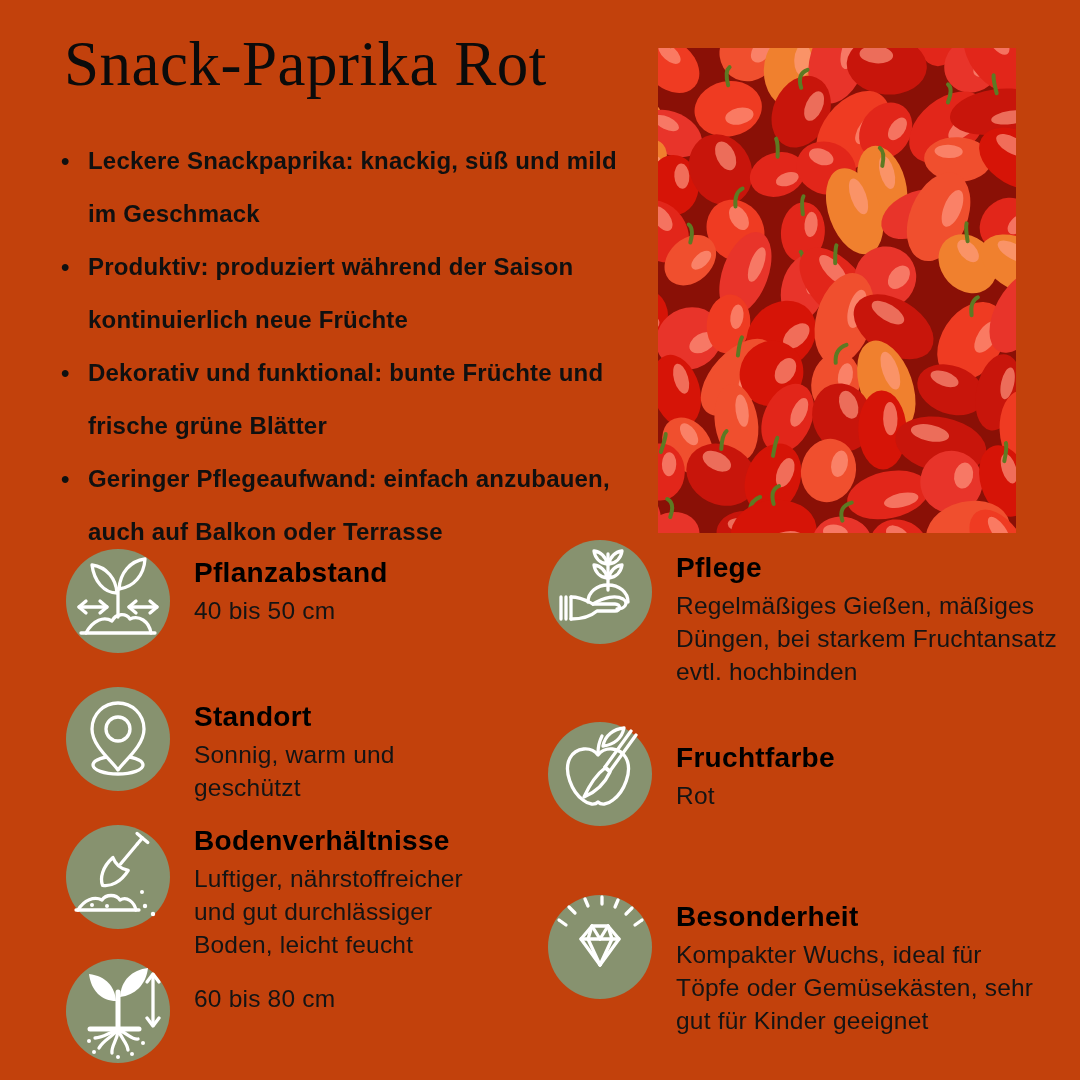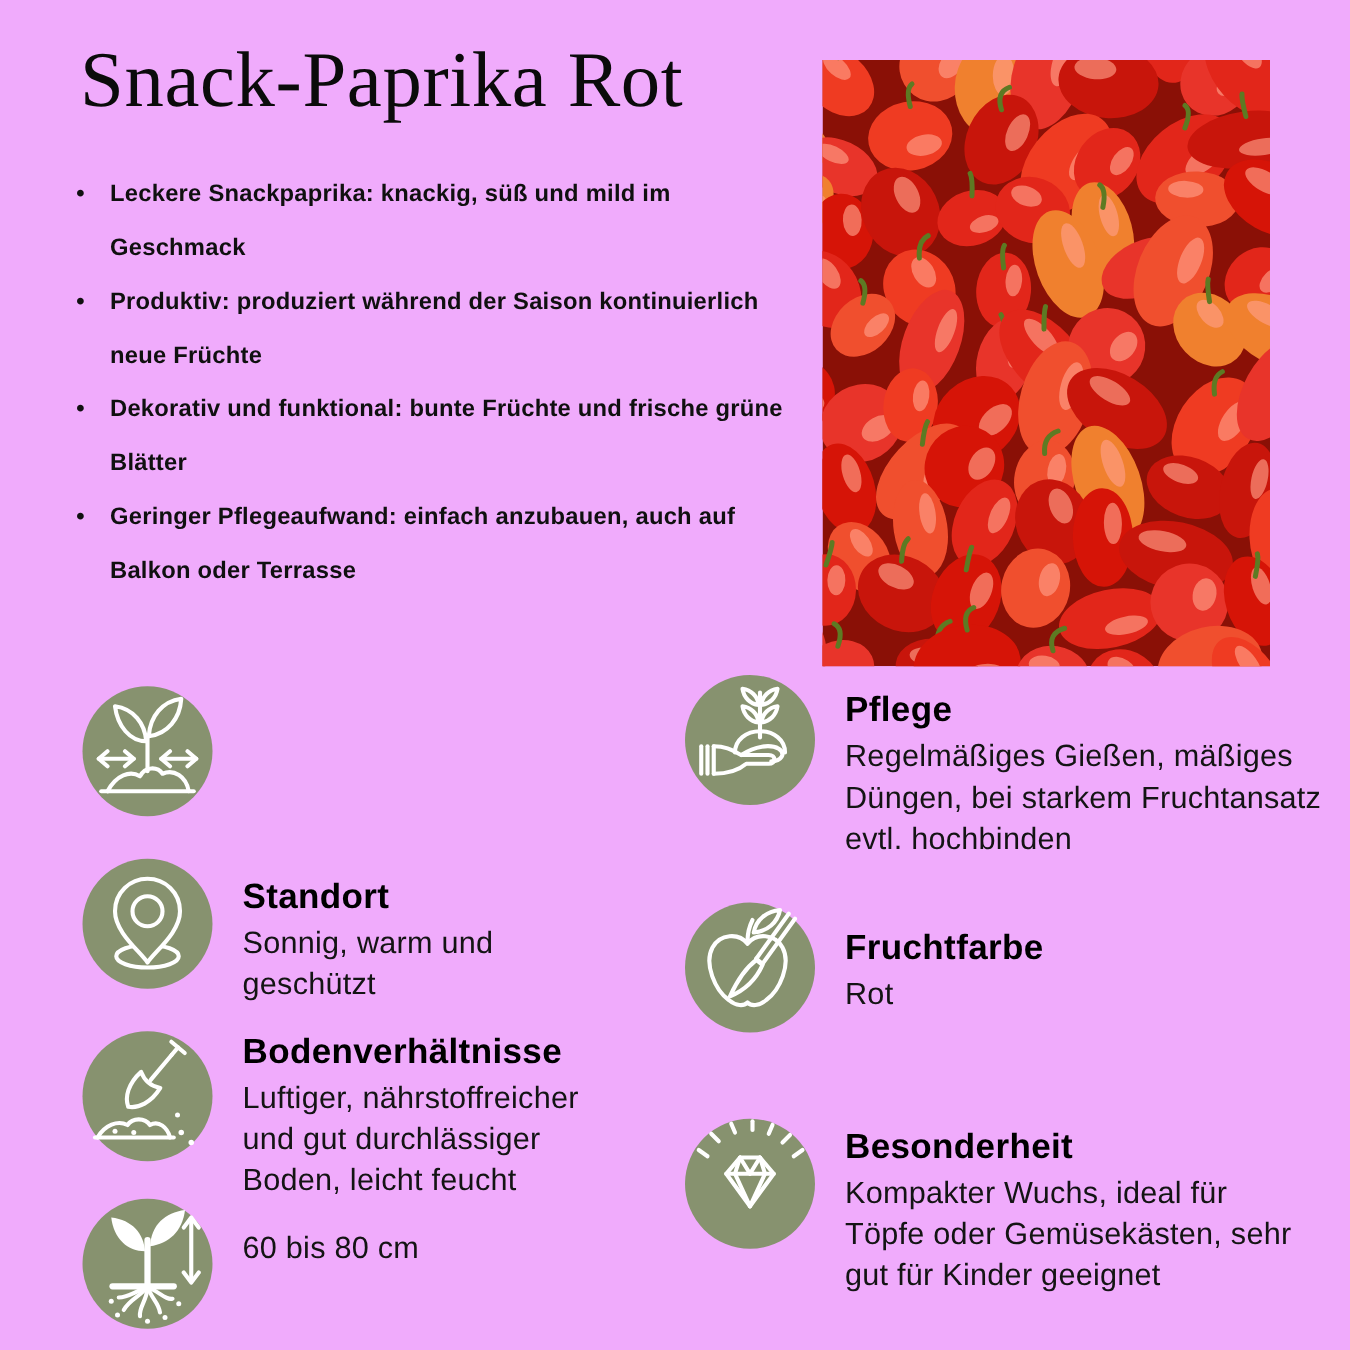--- a/index.html
+++ b/index.html
@@ -1,28 +1,28 @@
 <!DOCTYPE html>
 <html style="--sage: #87926f;"><head>
 <meta charset="utf-8">
 <style>
   html,body{margin:0;padding:0;background:#fff;}
   .canvas{
-    position:relative;width:1080px;height:1080px;background:#f0abfc;
+    position:relative;width:1080px;height:1080px;background:#c2410c;
     font-family:"Liberation Sans",sans-serif;overflow:hidden;color:#101010;
   }
   .title{
     position:absolute;left:64px;top:28px;margin:0;
     font-family:"Liberation Serif",serif;font-weight:500;
     font-size:63px;letter-spacing:0.5px;color:#0b0b0b;white-space:nowrap;
   }
   .bullets{position:absolute;left:58px;top:134px;width:592px;margin:0;padding:0;list-style:none;}
   .bullets li{
-    position:relative;padding-left:30px;font-size:19px;font-weight:700;
-    line-height:43px;letter-spacing:0.2px;color:#101010;
+    position:relative;padding-left:30px;font-size:24px;font-weight:700;
+    line-height:53px;letter-spacing:0.2px;color:#101010;
   }
   .bullets li::before{content:"\2022";position:absolute;left:3px;top:0;}
   .photo{position:absolute;left:658px;top:48px;width:358px;height:485px;}
   .photo svg{display:block;width:100%;height:100%;}
   .spec-row{position:absolute;display:flex;gap:24px;align-items:flex-start;}
   .circle{
     width:104px;height:104px;border-radius:50%;background:var(--sage,#87926f);
     flex:0 0 auto;display:flex;align-items:center;justify-content:center;
   }
   .circle svg{width:104px;height:104px;display:block;}
@@ -452,20 +452,24 @@
             <path d="M20 52 L13 58 L20 64"></path>
             <path d="M34 52 L41 58 L34 64"></path>
         <path d="M63 58 H91"></path>
             <path d="M70 52 L63 58 L70 64"></path>
             <path d="M84 52 L91 58 L84 64"></path>
         <path d="M20 84 C27 71 38 67 46 72 C50 64 60 64 64 70 C73 66 83 72 85 84"></path>
         <path d="M15 84 H89"></path>
       </g>
         </svg>
     </div>
+    <div class="spec-text t1">
+      <div class="spec-label">Pflanzabstand</div>
+      <div class="spec-value">40 bis 50 cm</div>
+    </div>
   </div>
 
   <div class="spec-row r2">
     <div class="circle">
       <svg viewBox="0 0 104 104">
           <g class="icon-stroke">
         <ellipse cx="52" cy="78" rx="25" ry="9"></ellipse>
         <path d="M52 16 C38 16 26 27 26 42 C26 59 46 74 52 83 C58 74 78 59 78 42 C78 27 66 16 52 16 Z" style="fill:var(--sage,#87926f)"></path>
         <circle cx="52" cy="42" r="12"></circle>
       </g>

